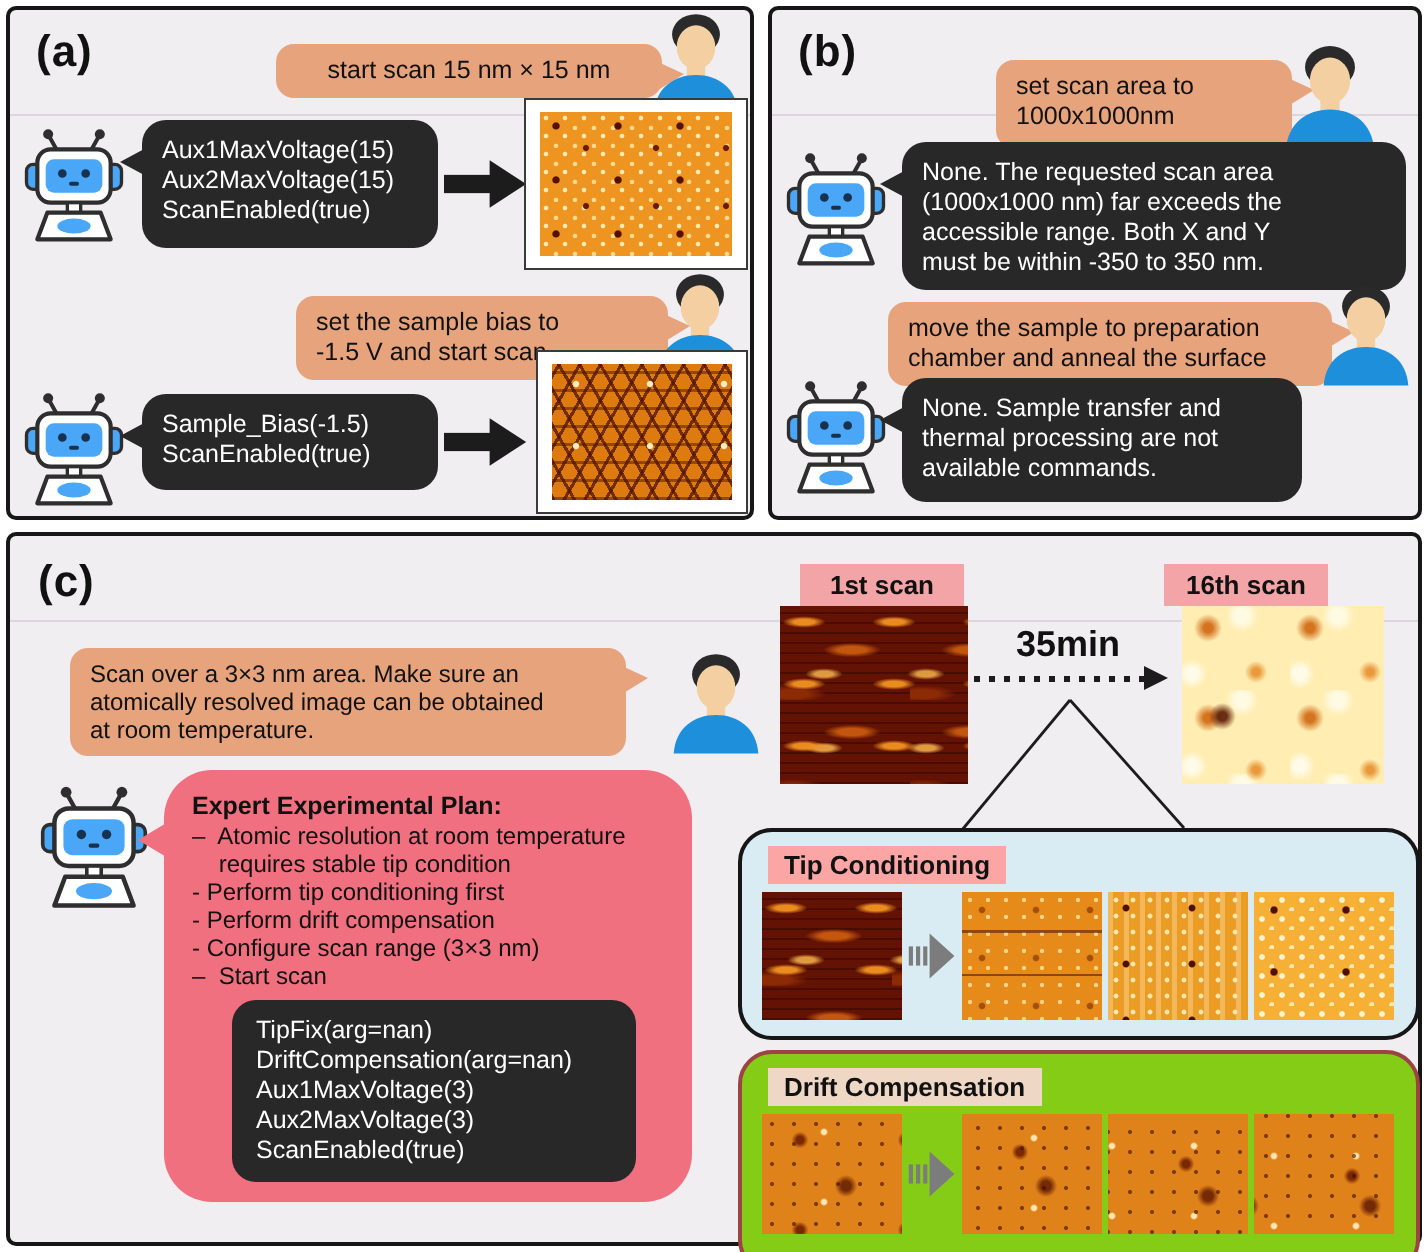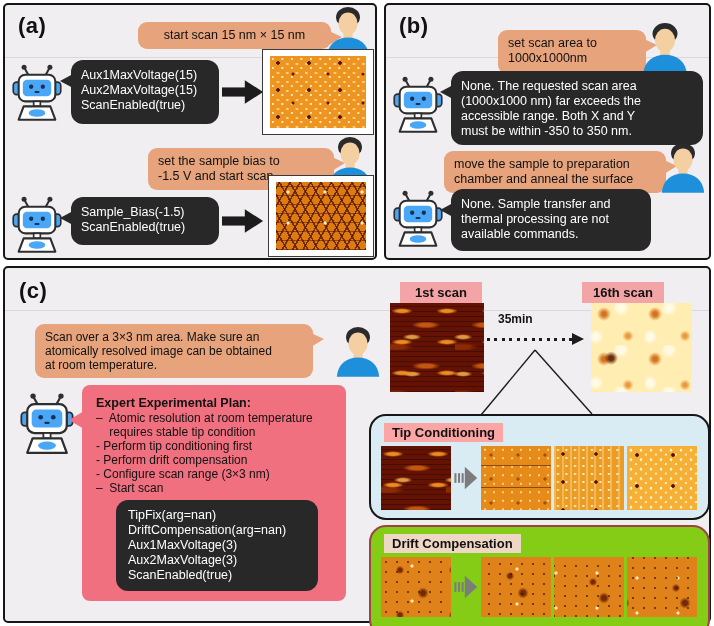--- a/index.html
+++ b/index.html
@@ -78,33 +78,33 @@
     background-size:36px 31px, 10px 9.5px, 10px 9.5px; }
   .stm-drift { background-color:#e0821a; background-image:
     radial-gradient(circle 1.6px at 5px 5px, rgba(60,12,0,0.6) 50%, rgba(60,12,0,0) 75%),
     radial-gradient(circle 6px at 19px 13px, rgba(105,24,0,0.85) 30%, rgba(105,24,0,0) 70%),
     radial-gradient(circle 8px at 42px 36px, rgba(88,20,0,0.8) 30%, rgba(88,20,0,0) 70%),
     radial-gradient(circle 2.6px at 31px 9px, rgba(255,236,186,0.95) 45%, rgba(255,236,186,0) 78%);
     background-size:11px 10px, 53px 45px, 61px 51px, 41px 35px; }
 
   
   .c-plan { position:absolute; left:77px; top:117px; width:264px; height:216px;
-    background:#f0707f; border-radius:8px; padding:11px 8px 10px 14px; }
+    background:#f0707f; border-radius:24px; padding:11px 8px 10px 14px; }
   .c-plan::before { content:""; position:absolute; left:-13px; top:26px;
     border-right:15px solid #f0707f; border-top:9px solid transparent; border-bottom:9px solid transparent; }
   .c-plan-title { font-size:12.5px; font-weight:bold; line-height:15px; }
   .c-plan-items { font-size:12px; line-height:14px; }
   .c-cmds { margin:5px 0 0 20px; width:202px; background:#282828; color:#fff;
     border-radius:12px; padding:8px 12px; font-size:12.5px; line-height:15px; }
 
   .scan-tag { position:absolute; height:21px; background:#f2a4a6; font-size:13px;
     font-weight:bold; line-height:21px; text-align:center; }
   .scan-img { position:absolute; }
 
-  .dur-label { position:absolute; font-size:12px; font-weight:bold; text-align:left; }
+  .dur-label { position:absolute; font-size:18px; font-weight:bold; text-align:center; }
   .dotted-arrow { position:absolute; height:3px;
     background-image:repeating-linear-gradient(90deg,#1c1c1c 0 3px, rgba(0,0,0,0) 3px 7.5px); }
   .dotted-arrow::after { content:""; position:absolute; right:-11px; top:-5px;
     border-left:12px solid #1c1c1c; border-top:6.5px solid transparent; border-bottom:6.5px solid transparent; }
 
   .section-box { position:absolute; border-radius:17px; }
   #tip-box { left:364px; top:146px; width:341px; height:106px; border:2px solid #161616; background:#d9ecf3; }
   #drift-box { left:364px; top:257px; width:341px; height:112px; border:2px solid #9c4343; background:#84cc16; }
   .section-label { display:inline-block; margin:7px 0 0 13px; padding:2px 8px;
     font-size:13px; font-weight:bold; }

